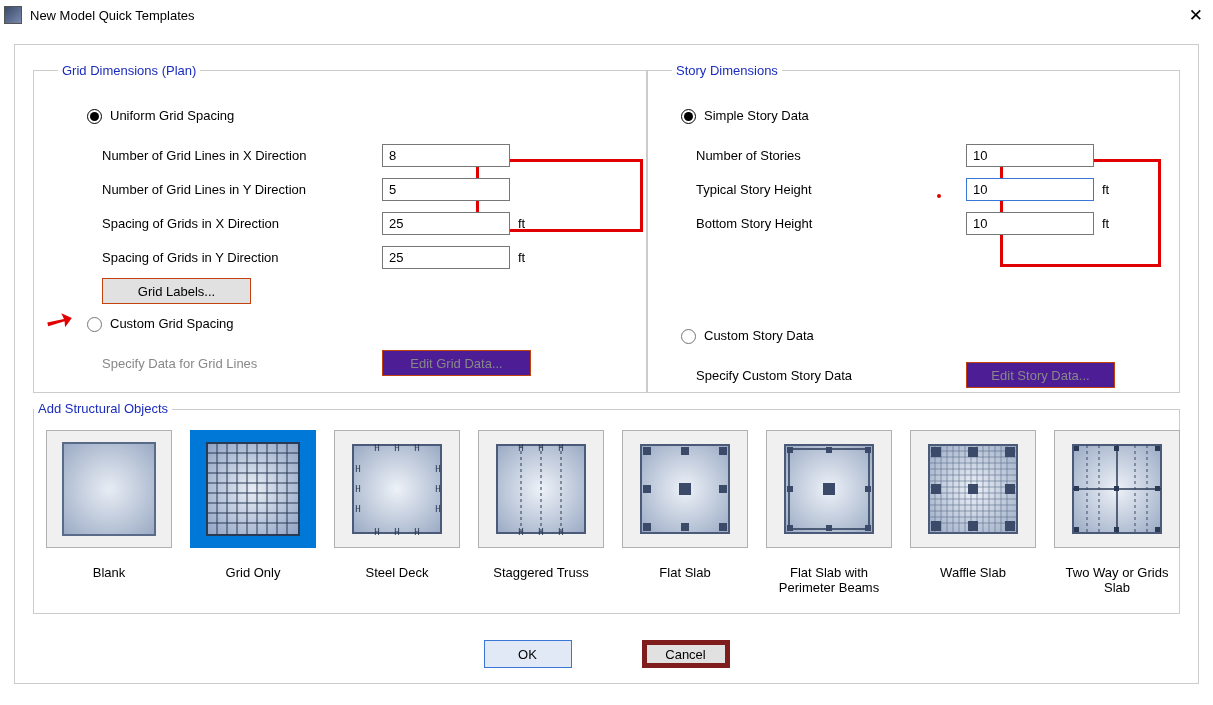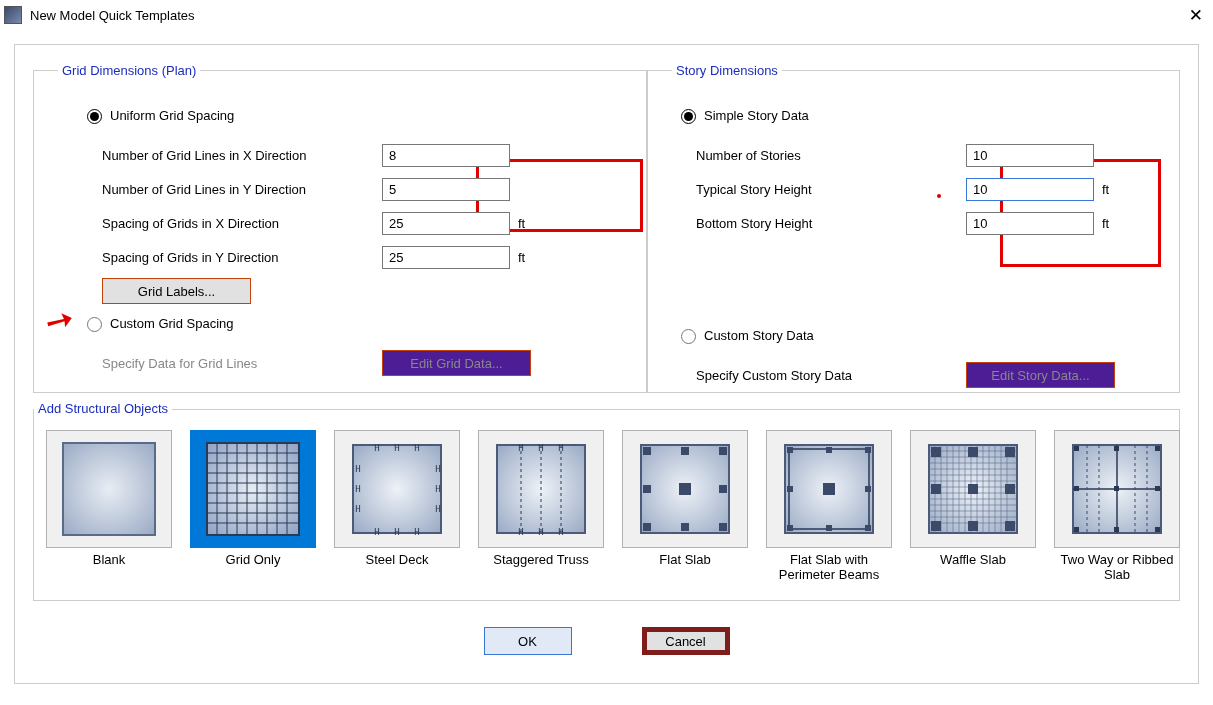--- a/index.html
+++ b/index.html
@@ -159,21 +159,21 @@
     align-items: center;
     justify-content: center;
   }
   .obj-thumb.selected {
     border: 2px solid #0078d7;
     background: #0078d7;
   }
   .obj-thumb svg { display:block; }
   .obj-label {
     text-align: center;
-    margin-top: 4px;
+    margin-top: 17px;
     font-size: 13px;
     height: 30px;
   }
   
   .bottom-buttons {
     display: flex;
     justify-content: center;
     gap: 70px;
     margin-top: 26px;
   }
@@ -529,21 +529,21 @@
                 <rect x="88" y="7" width="5" height="5"></rect>
                 <rect x="7" y="47" width="5" height="5"></rect>
                 <rect x="47" y="47" width="5" height="5"></rect>
                 <rect x="88" y="47" width="5" height="5"></rect>
                 <rect x="7" y="88" width="5" height="5"></rect>
                 <rect x="47" y="88" width="5" height="5"></rect>
                 <rect x="88" y="88" width="5" height="5"></rect>
               </g>
           </svg>
         </div>
-        <div class="obj-label">Two Way or Ribbed Slab</div>
+        <div class="obj-label">Two Way or Grids Slab</div>
       </div>
 
     </div>
   </div>
 
   <div class="bottom-buttons">
     <button class="btn-ok">OK</button>
     <button class="btn-cancel">Cancel</button>
   </div>
 </div>

